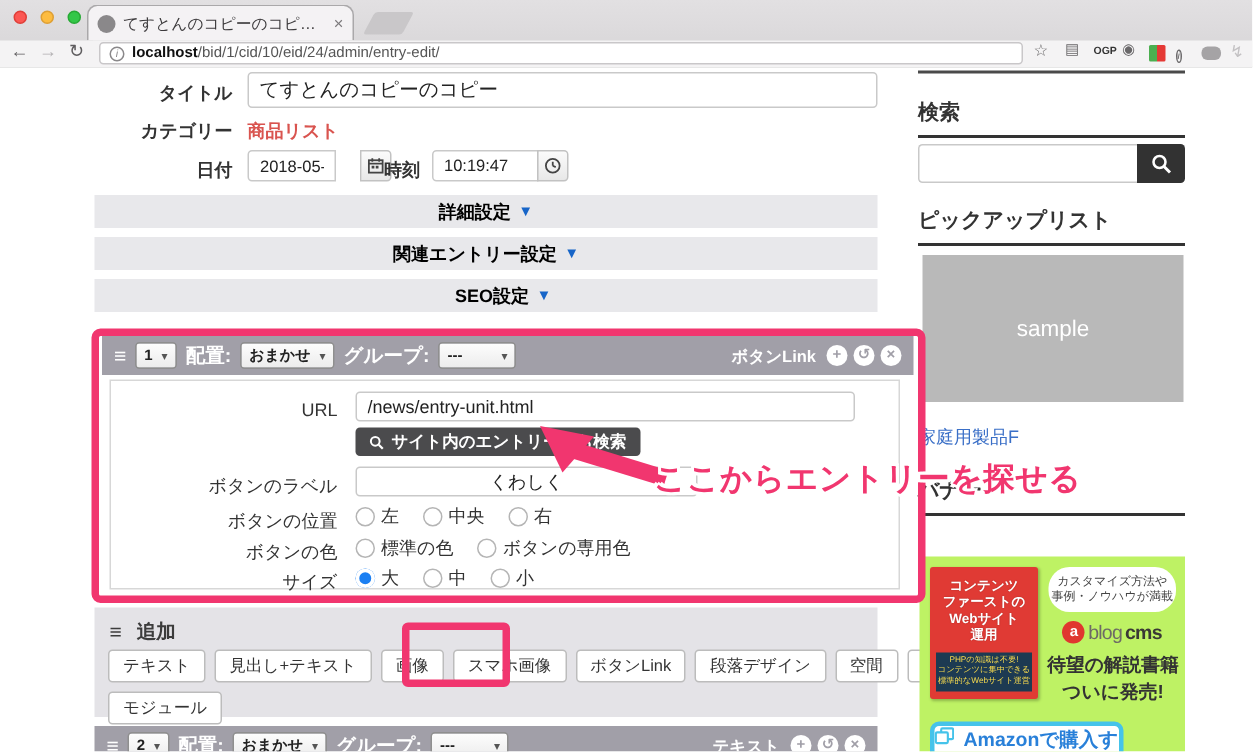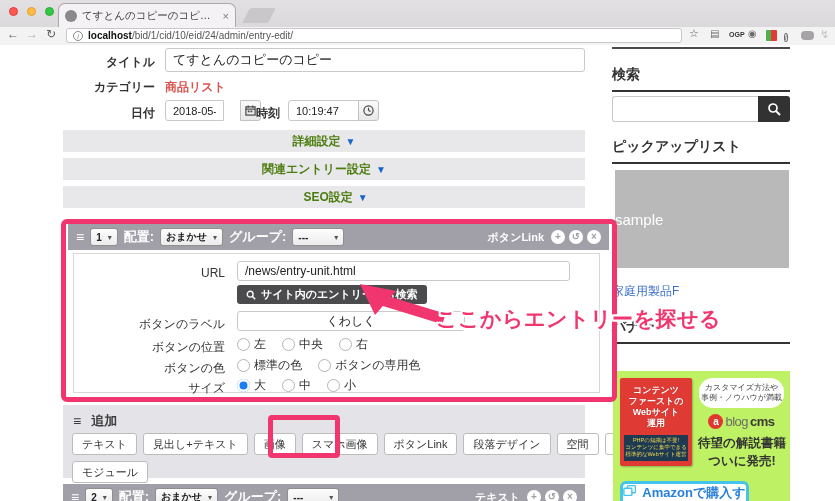--- a/index.html
+++ b/index.html
@@ -39,21 +39,21 @@
   
   .flabel { position:absolute; font-size:12px; font-weight:bold; color:#333; text-align:right; width:92px; }
   .tinput { position:absolute; border:1px solid #c9c9c9; border-radius:3px; background:#fff;
             font-size:13px; color:#222; padding:0 7px; font-family:inherit; }
   .cat-link { position:absolute; font-size:12px; font-weight:bold; color:#d9544f; text-decoration:none; }
   .mini-btn { position:absolute; background:linear-gradient(#fbfbfb,#e8e8e8); border:1px solid #c2c2c2;
               border-radius:0 3px 3px 0; display:flex; align-items:center; justify-content:center; }
 
   .secbar { position:absolute; left:63px; width:522px; height:22px; background:#e8e8eb;
             display:flex; align-items:center; justify-content:center; }
-  .secbar span { font-size:12px; font-weight:bold; color:#4d7c0f; }
+  .secbar span { font-size:12px; font-weight:bold; color:#000000; }
   .secbar .caret { margin-left:5px; font-size:10px; }
 
   
   .hl-big { position:absolute; left:61px; top:219px; width:556px; height:183px;
             border:5px solid #f1366f; border-radius:6px; pointer-events:none; z-index:30; }
   .unit-head { position:absolute; left:68px; top:224px; width:541px; height:26px; background:#a19fa8;
                display:flex; align-items:center; padding:0 8px; gap:6px; }
   .uh-grip { color:#fff; font-size:14px; font-weight:bold; }
   .mini-select { height:18px; background:linear-gradient(#fdfdfd,#ececec); border:1px solid #8f8f8f;
                  border-radius:3px; display:flex; align-items:center; gap:6px; padding:0 5px;
@@ -95,21 +95,21 @@
   .sb-topline { position:absolute; left:612px; top:47px; width:178px; height:2px; background:#4a4a4a; }
   .sb-h { position:absolute; left:612px; width:178px; font-size:14px; font-weight:bold; color:#333;
           border-bottom:2px solid #333; padding-bottom:6px; }
   .sb-search-input { position:absolute; left:612px; top:96px; width:146px; height:26px;
                      border:1px solid #c9c9c9; border-right:none; border-radius:3px 0 0 3px; background:#fff;
                      font-size:12px; padding:0 6px; font-family:inherit; }
   .sb-search-btn { position:absolute; left:758px; top:96px; width:32px; height:26px;
                    background:#323232; border:none; border-radius:0 3px 3px 0;
                    display:flex; align-items:center; justify-content:center; }
   .sample-box { position:absolute; left:615px; top:170px; width:174px; height:98px; background:#b9b9b9;
-                display:flex; align-items:center; color:#fff; font-size:15px; }
+                display:flex; align-items:center; justify-content:center; color:#fff; font-size:15px; }
   .sb-link { position:absolute; left:612px; top:283px; font-size:12px; color:#3a6fc7; text-decoration:none; }
   .sb-h-banner { position:absolute; left:612px; top:318px; width:178px; font-size:14px; font-weight:bold;
                  color:#333; border-bottom:2px solid #333; padding-bottom:6px; }
 
   .ad-card { position:absolute; left:613px; top:347px; width:177px; height:149px; background:#bef264;margin-top:24px; }
   .book { position:absolute; left:7px; top:7px; width:72px; height:88px; background:#e03a34;
           border-radius:2px; padding-top:7px; text-align:center; box-shadow:1px 1px 2px rgba(0,0,0,.25); }
   .book .bl { color:#fff; font-weight:bold; font-size:9px; line-height:11px; text-shadow:0 0 1px rgba(0,0,0,.3); }
   .book-strip { position:absolute; left:4px; bottom:5px; width:64px; height:26px; background:#1d3a52;
                 padding-top:2px; }

